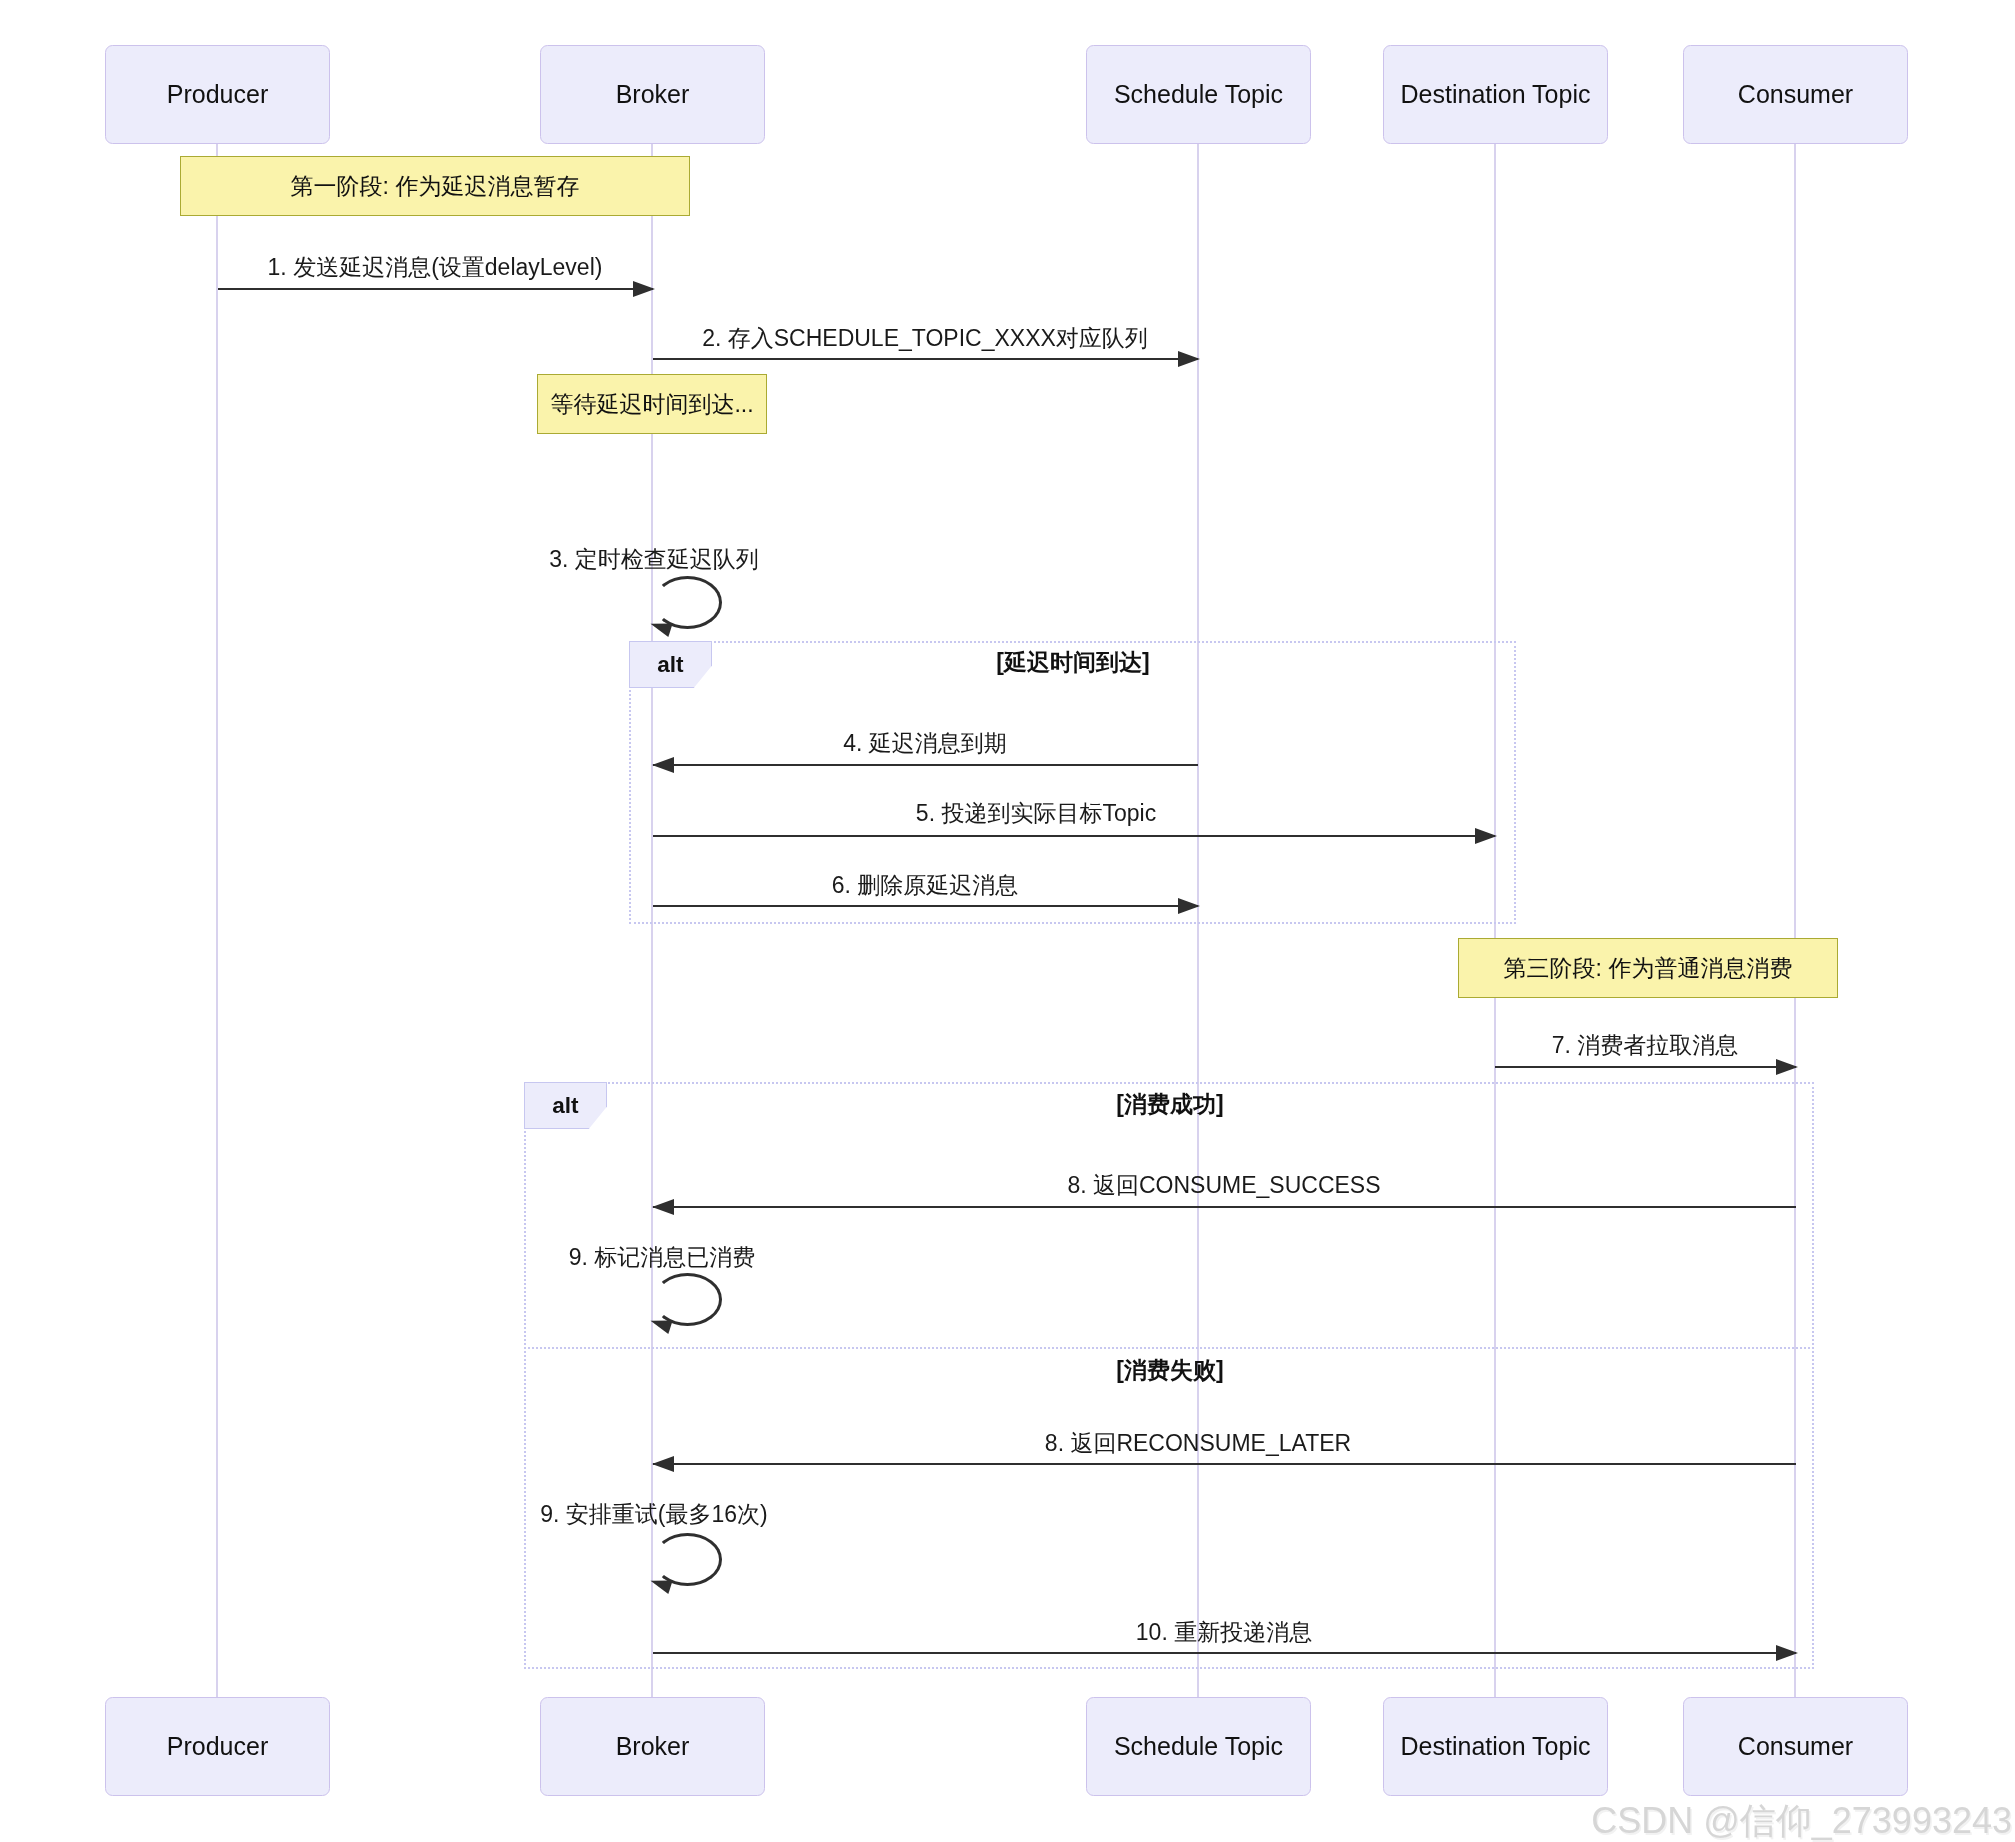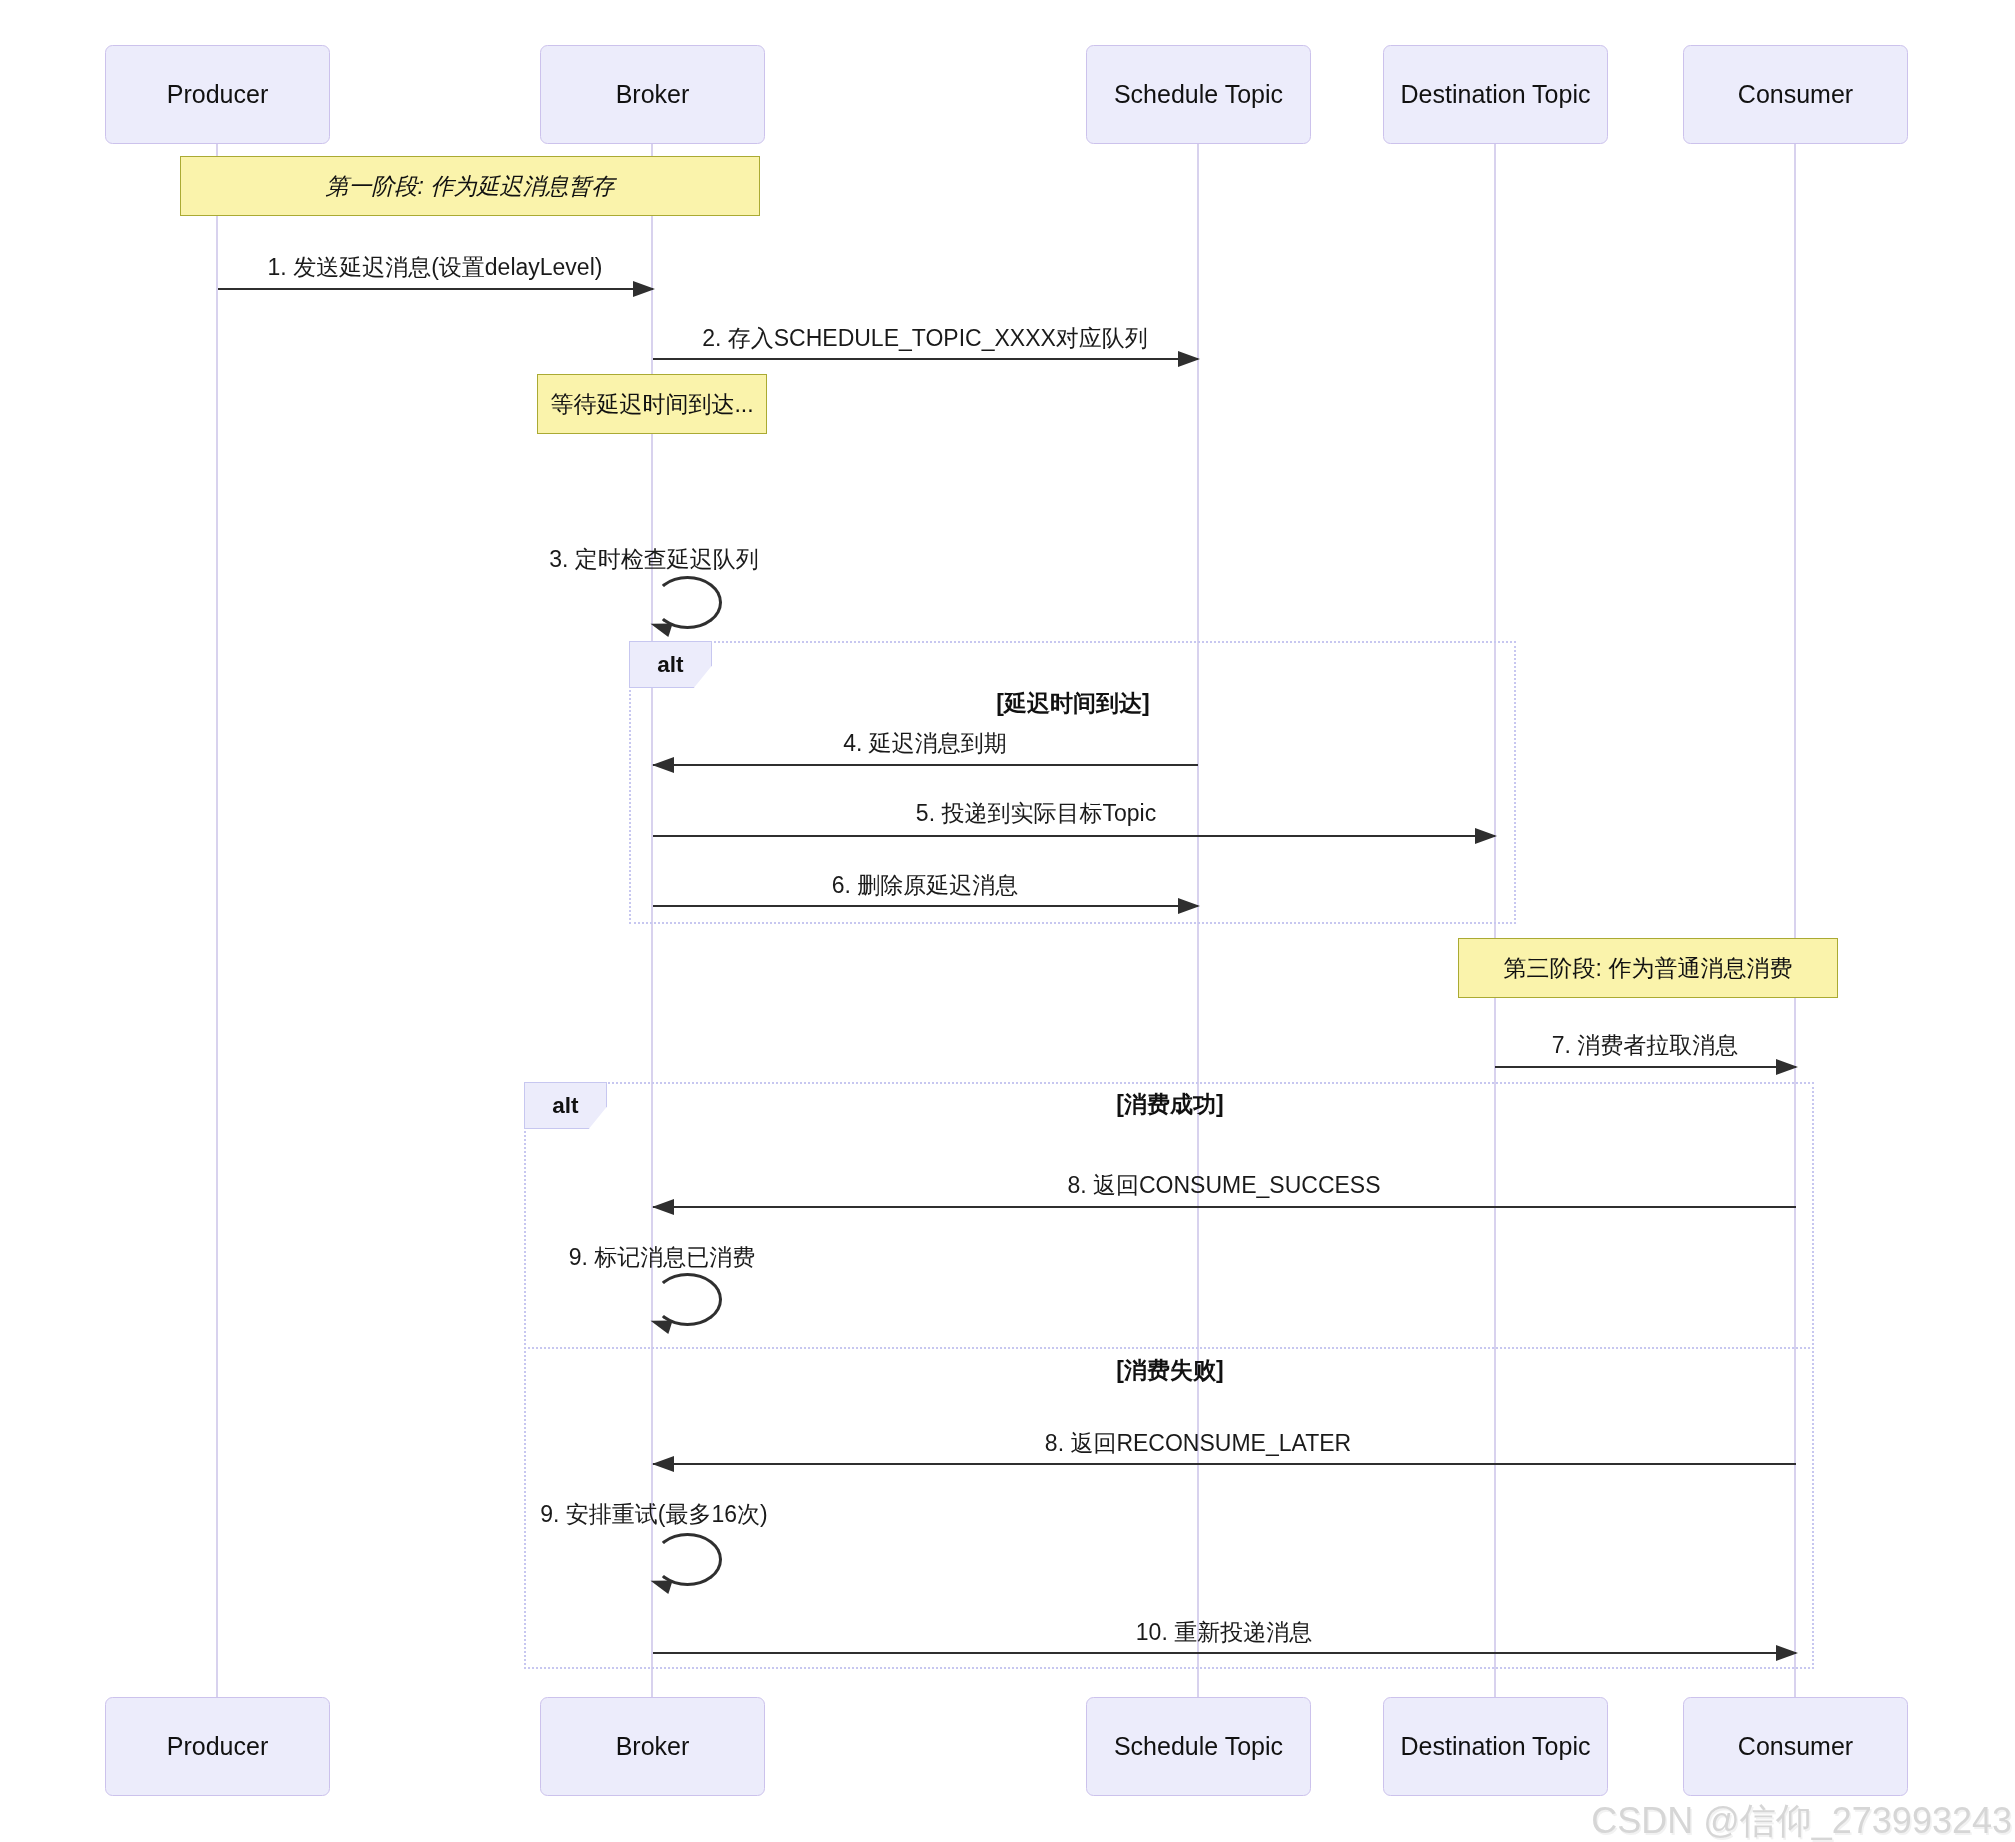--- a/index.html
+++ b/index.html
@@ -119,21 +119,21 @@
   <div class="lifeline" style="left:1197px;"></div>
   <div class="lifeline" style="left:1494px;"></div>
   <div class="lifeline" style="left:1794px;"></div>
 
   <div class="actor" style="left:105px;top:45px;">Producer</div>
   <div class="actor" style="left:540px;top:45px;">Broker</div>
   <div class="actor" style="left:1086px;top:45px;">Schedule Topic</div>
   <div class="actor" style="left:1383px;top:45px;">Destination Topic</div>
   <div class="actor" style="left:1683px;top:45px;">Consumer</div>
 
-  <div class="note" style="left:180px;top:156px;width:580px;height:60px;font-style:italic;">第一阶段: 作为延迟消息暂存</div>
+  <div class="note" style="left:180px;top:156px;width:510px;height:60px;">第一阶段: 作为延迟消息暂存</div>
 
   <div class="msg-label" style="left:435px;top:252px;">1. 发送延迟消息(设置delayLevel)</div>
   <div class="arrow" style="left:218px;top:288px;width:435px;">
       <span class="head-right"></span>
     </div>
 
   <div class="msg-label" style="left:925px;top:323px;">2. 存入SCHEDULE_TOPIC_XXXX对应队列</div>
   <div class="arrow" style="left:653px;top:358px;width:545px;">
       <span class="head-right"></span>
     </div>
@@ -141,21 +141,21 @@
   <div class="note" style="left:537px;top:374px;width:230px;height:60px;">等待延迟时间到达...</div>
 
 
   <div class="msg-label" style="left:654px;top:544px;">3. 定时检查延迟队列</div>
   <div class="self-loop" style="left:653px;top:576px;">
       <span class="loop-head"></span>
     </div>
 
   <div class="fragment" style="left:629px;top:641px;width:887px;height:283px;"></div>
   <div class="fragment-label" style="left:629px;top:641px;">alt</div>
-  <div class="condition" style="left:1073px;top:647px;margin-top:41px;">[延迟时间到达]</div>
+  <div class="condition" style="left:1073px;top:647px;">[延迟时间到达]</div>
 
   <div class="msg-label" style="left:925px;top:728px;">4. 延迟消息到期</div>
   <div class="arrow" style="left:653px;top:764px;width:545px;">
       <span class="head-left"></span>
     </div>
 
   <div class="msg-label" style="left:1036px;top:798px;">5. 投递到实际目标Topic</div>
   <div class="arrow" style="left:653px;top:835px;width:842px;">
       <span class="head-right"></span>
     </div>

